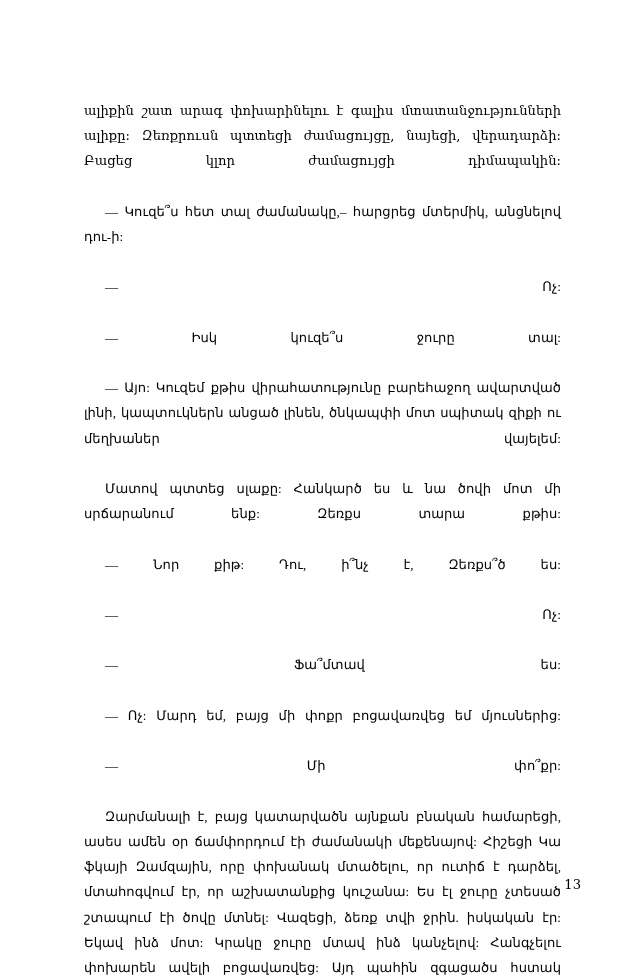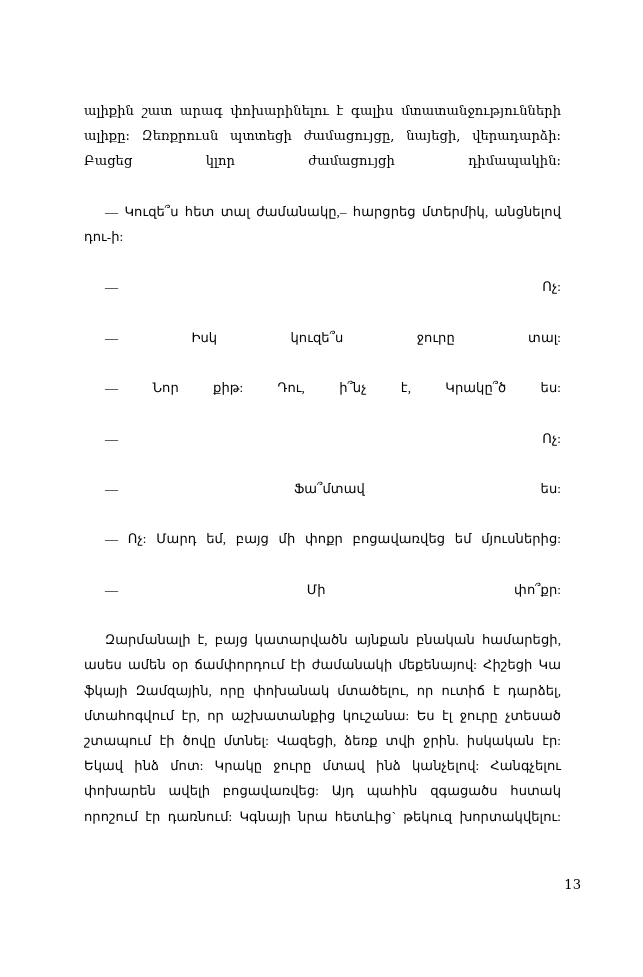--- a/index.html
+++ b/index.html
@@ -67,21 +67,23 @@
 </head>
 <body>
 
 <div class="page">
 
   <div class="text-block">
     <p class="para noindent">ալիքին շատ արագ փոխարինելու է գալիս մտատանջությունների ալիքը: Զեռքրուսն պտտեցի ժամացույցը, նայեցի, վերադարձի: Բացեց կլոր ժամացույցի դիմապակին:</p>
     <p class="para indent">— Կուզե՞ս հետ տալ ժամանակը,– հարցրեց մտերմիկ, անցնելով դու-ի:</p>
     <p class="para indent">— Ոչ:</p>
     <p class="para indent">— Իսկ կուզե՞ս ջուրը տալ:</p>
-    <p class="para indent">— Նոր քիթ: Դու, ի՞նչ է, Կրակը՞ծ ես:</p>
+    <p class="para indent">— Այո: Կուզեմ քթիս վիրահատությունը բարեհաջող ավարտված լինի, կապտուկներն անցած լինեն, ծնկապփի մոտ սպիտակ զիքի ու մեղխաներ վայելեմ:</p>
+    <p class="para indent">Մատով պտտեց սլաքը: Հանկարծ ես և նա ծովի մոտ մի սրճարանում ենք: Զեռքս տարա քթիս:</p>
+    <p class="para indent">— Նոր քիթ: Դու, ի՞նչ է, Զեռքս՞ծ ես:</p>
     <p class="para indent">— Ոչ:</p>
     <p class="para indent">— Ֆա՞մտավ ես:</p>
     <p class="para indent">— Ոչ: Մարդ եմ, բայց մի փոքր բոցավառվեց եմ մյուսներից:</p>
     <p class="para indent">— Մի փո՞քր:</p>
     <p class="para indent">Զարմանալի է, բայց կատարվածն այնքան բնական համարեցի, ասես ամեն օր ճամփորդում էի ժամանակի մեքենայով: Հիշեցի Կա ֆկայի Զամզային, որը փոխանակ մտածելու, որ ուտիճ է դարձել, մտահոգվում էր, որ աշխատանքից կուշանա: Ես էլ ջուրը չտեսած շտապում էի ծովը մտնել: Վազեցի, ձեռք տվի ջրին. իսկական էր: Եկավ ինձ մոտ: Կրակը ջուրը մտավ ինձ կանչելով: Հանգչելու փոխարեն ավելի բոցավառվեց: Այդ պահին զգացածս հստակ որոշում էր դառնում: Կգնայի նրա հետևից` թեկուզ խորտակվելու:</p>
 
   </div>
 
   <div class="folio">13</div>
 

